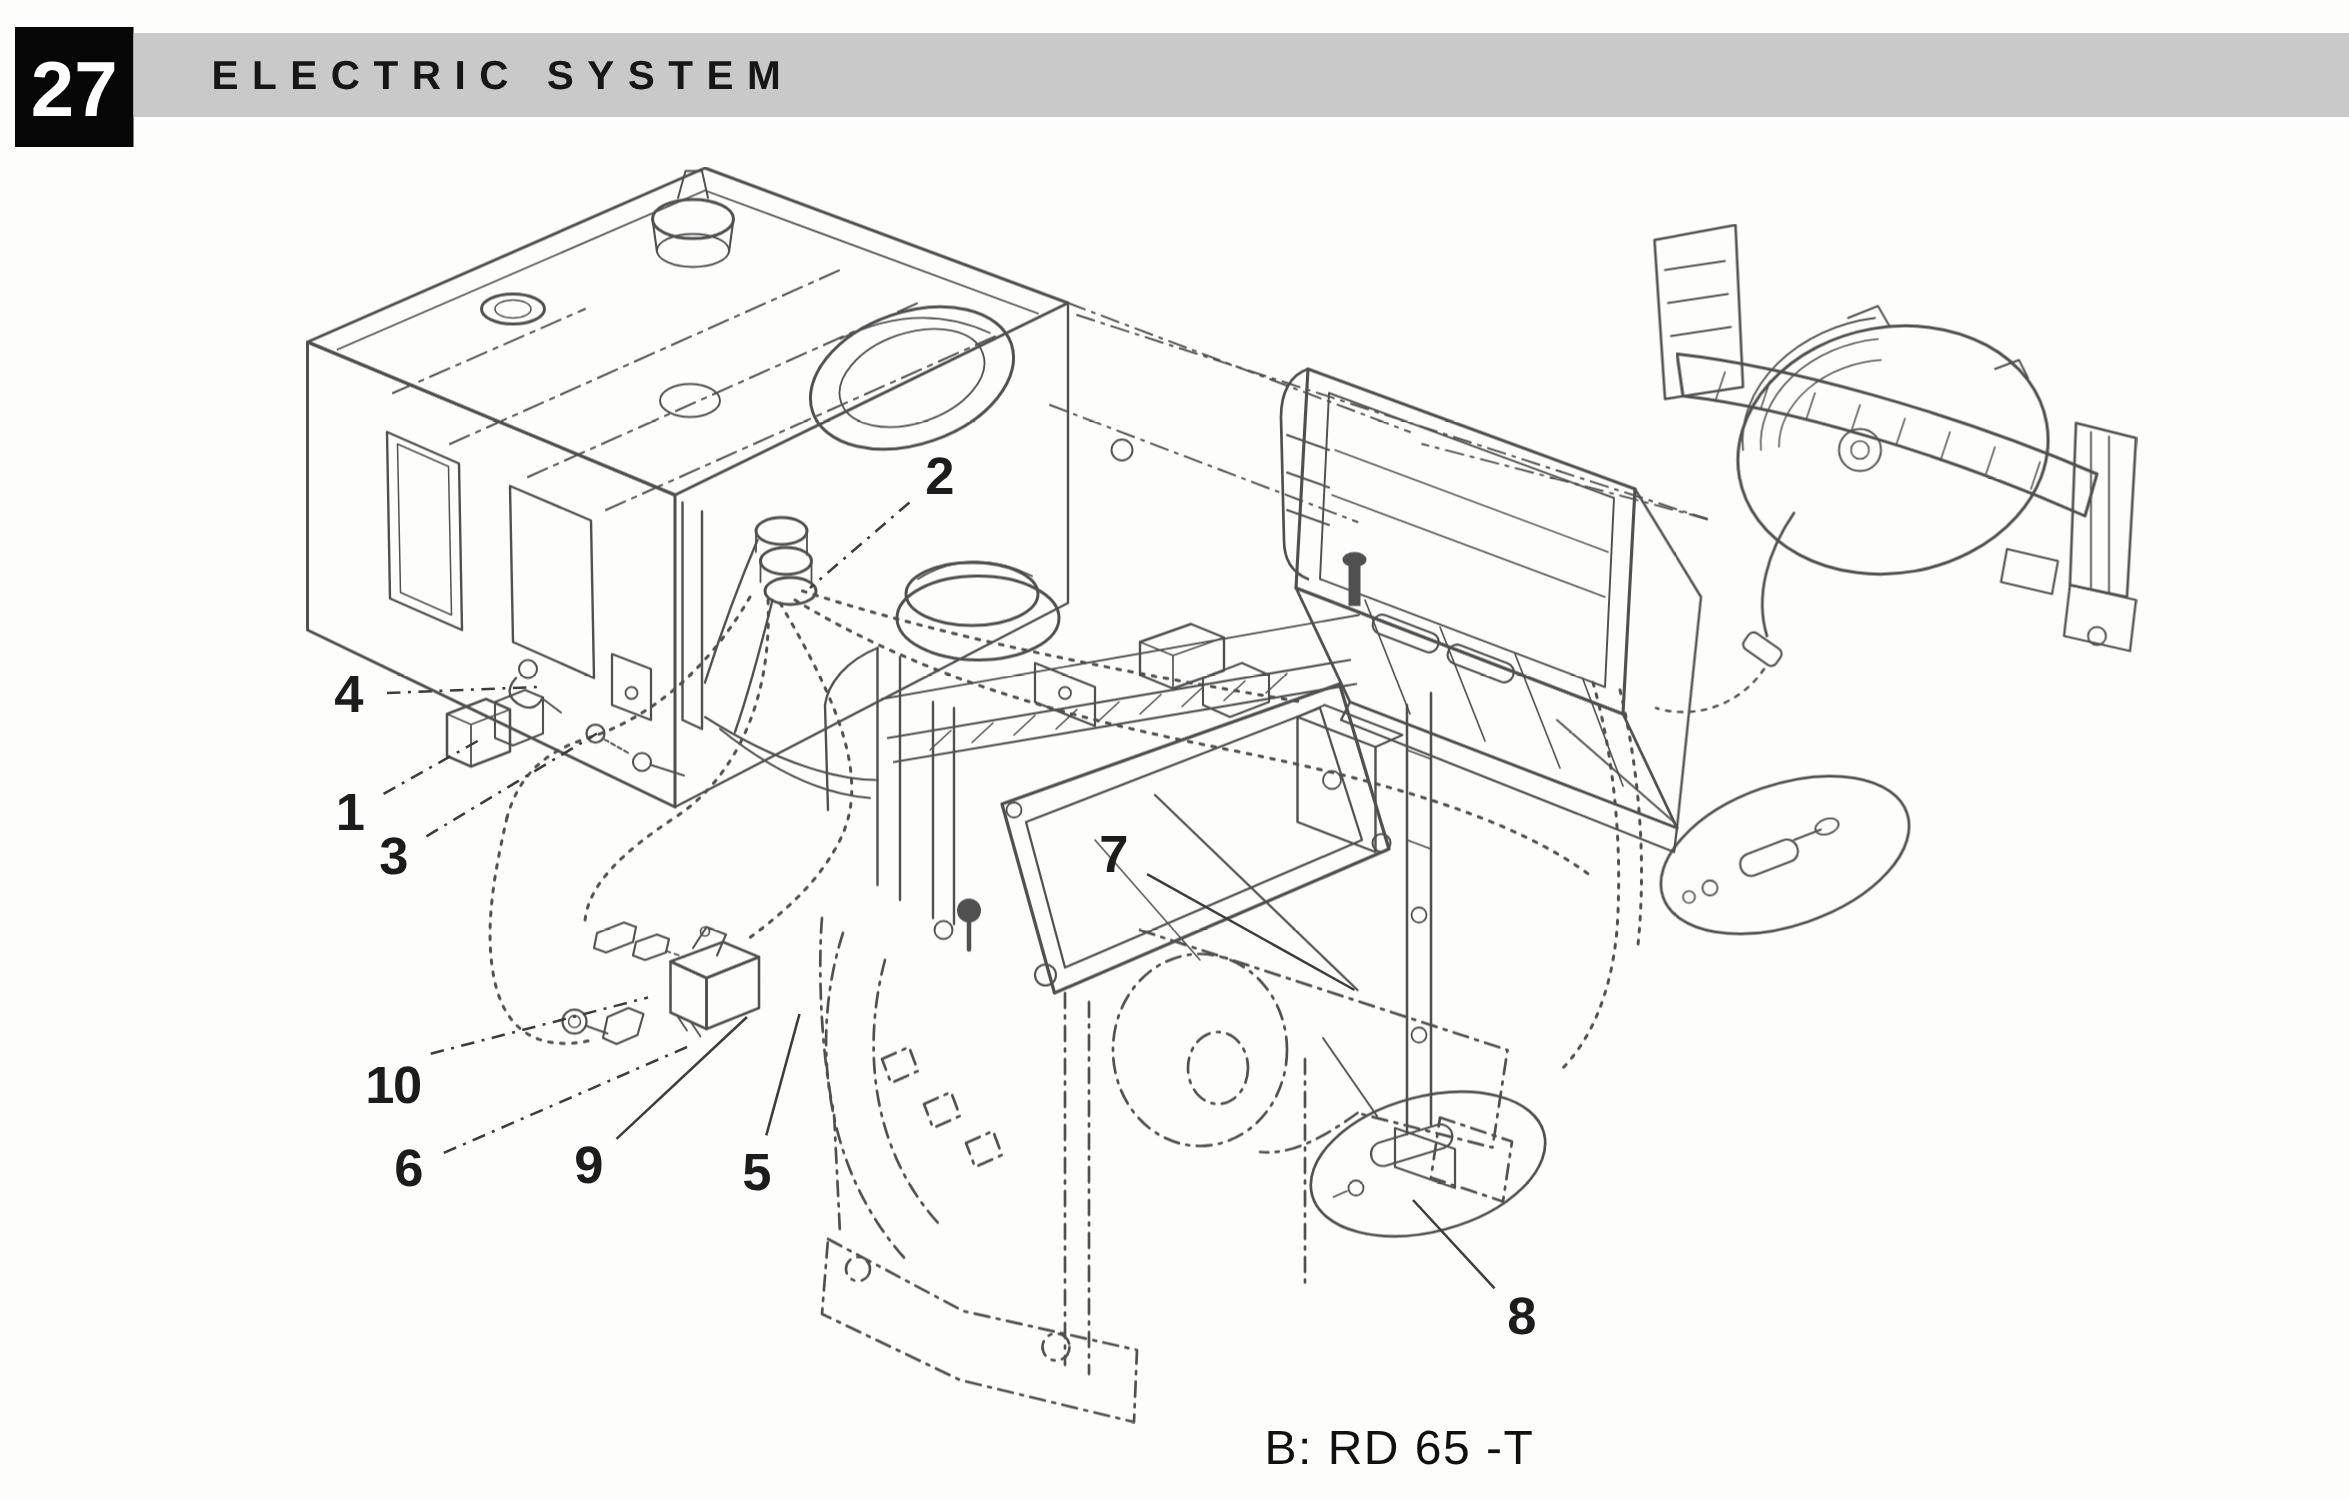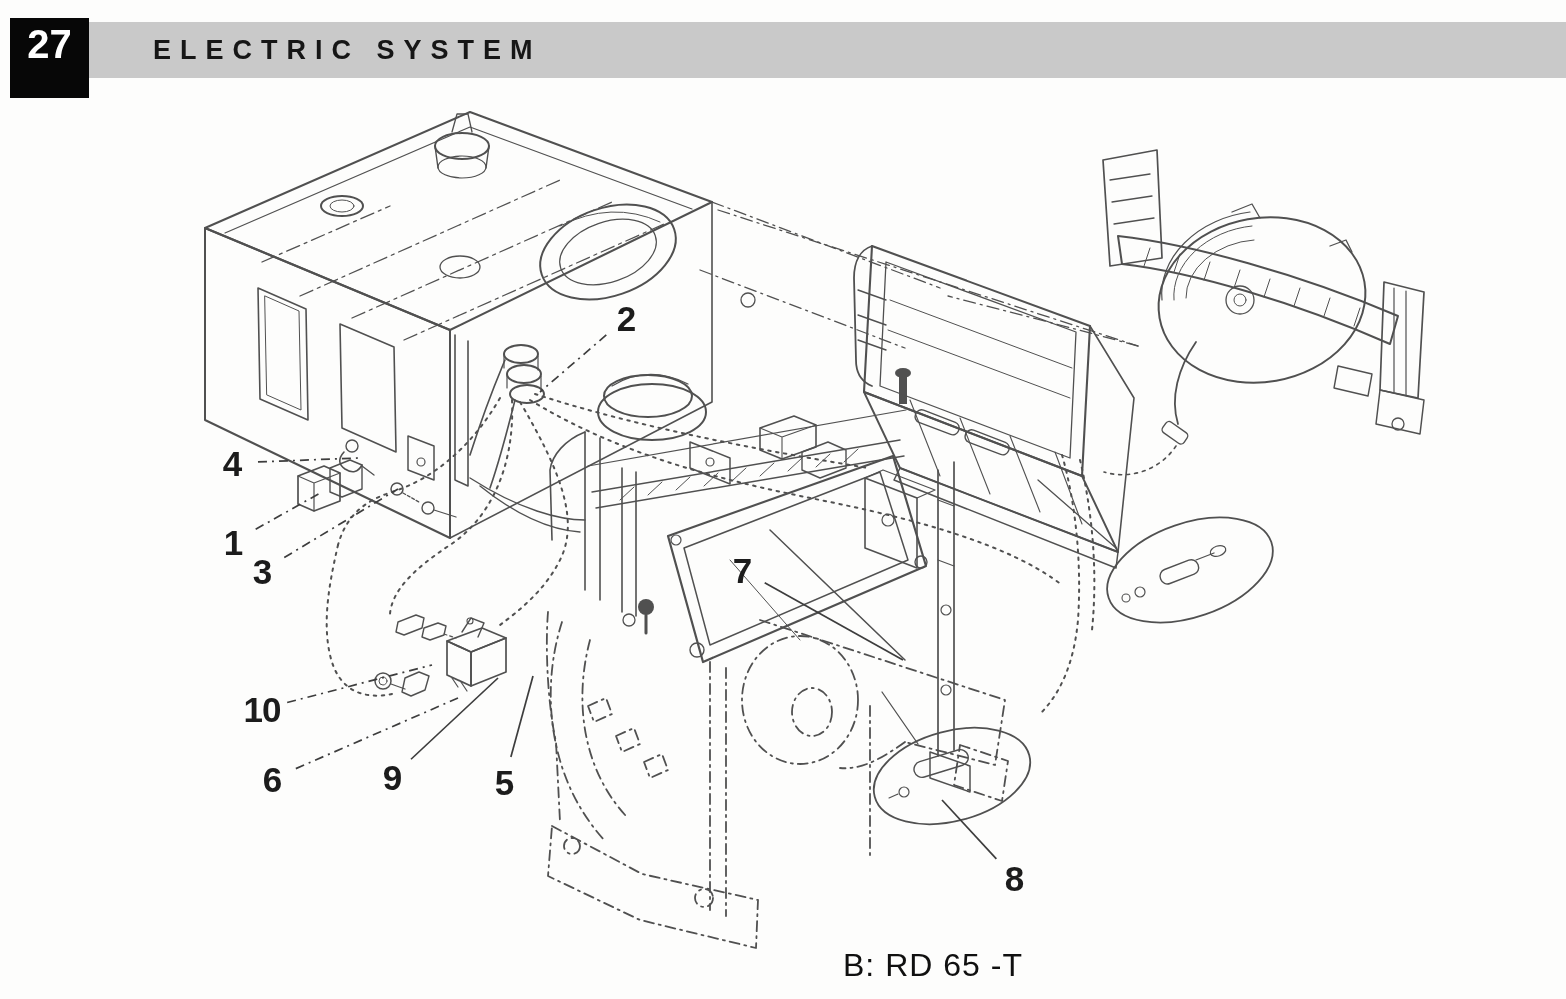--- a/index.html
+++ b/index.html
@@ -4,28 +4,28 @@
 <style>
   html,body{margin:0;padding:0;background:#ffffff;}
   .page{
     position:relative;width:1566px;height:999px;margin:0 auto;
     background:#fdfdfc;overflow:hidden;
     font-family:"Liberation Sans",sans-serif;
   }
   .chapter-box{
     position:absolute;left:10px;top:18px;width:79px;height:80px;
     background:#070707;color:#ffffff;
-    display:flex;align-items:flex-start;justify-content:center;
-    font-size:40px;font-weight:bold;padding-top:4px;box-sizing:border-box;
+    display:flex;align-items:center;justify-content:center;
+    font-size:52px;font-weight:bold;padding-top:4px;box-sizing:border-box;
   }
   .title-bar{
     position:absolute;left:89px;top:22px;right:0;height:56px;
     background:#c9c9c9;
     background-image:repeating-linear-gradient(135deg,rgba(255,255,255,.22) 0 2px,rgba(0,0,0,0.02) 2px 7px);
-    display:flex;align-items:center;padding-left:12px;
+    display:flex;align-items:center;
   }
   .title-bar h1{
     margin:0 0 0 52px;font-size:27px;font-weight:bold;letter-spacing:9px;
     color:#161616;white-space:nowrap;
   }
   svg.drawing,svg.leaders{position:absolute;left:0;top:0;width:1566px;height:999px;}
   #callout-layer{position:absolute;left:0;top:0;width:1566px;height:999px;pointer-events:none;}
   .callout{
     position:absolute;transform:translate(-50%,-50%);
     font-size:35px;font-weight:bold;color:#1c1c1c;line-height:1;
@@ -311,18 +311,18 @@
   <div id="callout-layer">
       <div class="callout" style="left: 233px; top: 542px;">1</div>
       <div class="callout" style="left: 626px; top: 318px;">2</div>
       <div class="callout" style="left: 262px; top: 571px;">3</div>
       <div class="callout" style="left: 232px; top: 463px;">4</div>
       <div class="callout" style="left: 504px; top: 782px;">5</div>
       <div class="callout" style="left: 272px; top: 779px;">6</div>
       <div class="callout" style="left: 742px; top: 570px;">7</div>
       <div class="callout" style="left: 1014px; top: 878px;">8</div>
       <div class="callout" style="left: 392px; top: 777px;">9</div>
-      <div class="callout" style="left: 262px; top: 709px;">10</div>
+      <div class="callout" style="left: 262px; top: 724px;">10</div>
     </div>
 
   <div class="caption">B: RD 65 -T</div>
 
 </div>
 
 </body></html>

